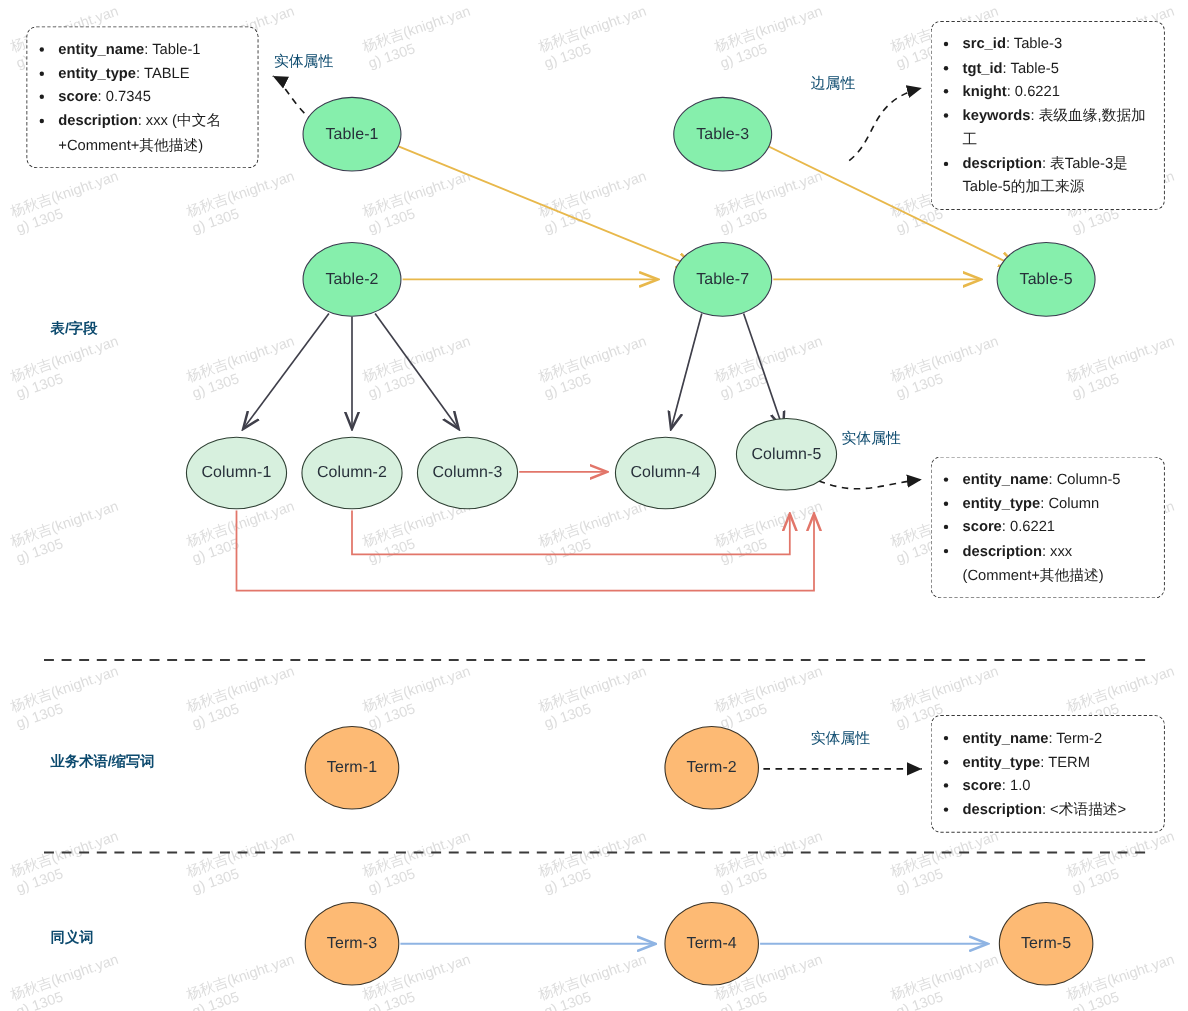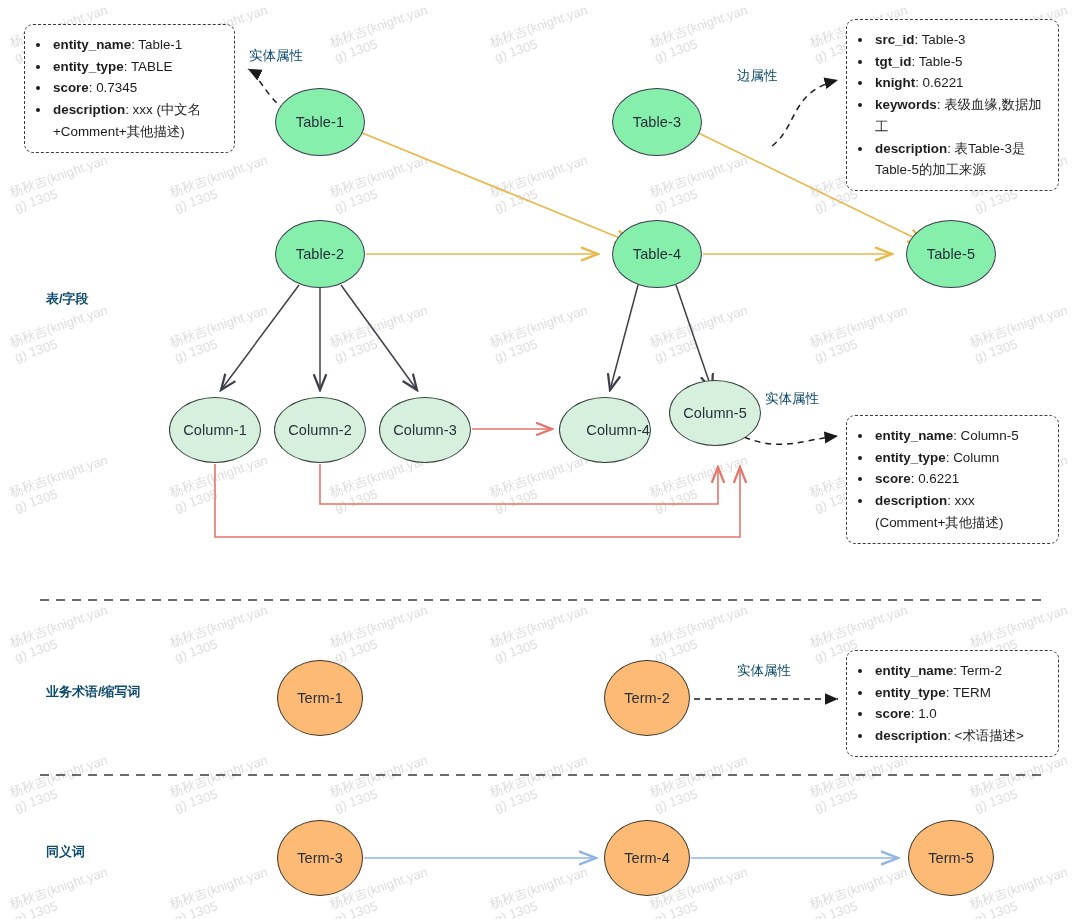--- a/index.html
+++ b/index.html
@@ -243,35 +243,35 @@
       <div class="node table" style="left: 275px; top: 88px; width: 90px; height: 68px;">
         <span>Table-1</span>
       </div>
       <div class="node table" style="left: 275px; top: 220px; width: 90px; height: 68px;">
         <span>Table-2</span>
       </div>
       <div class="node table" style="left: 612px; top: 88px; width: 90px; height: 68px;">
         <span>Table-3</span>
       </div>
       <div class="node table" style="left: 612px; top: 220px; width: 90px; height: 68px;">
-        <span>Table-4</span>
+        <span>Table-7</span>
       </div>
       <div class="node table" style="left: 906px; top: 220px; width: 90px; height: 68px;">
         <span>Table-5</span>
       </div>
       <div class="node column" style="left: 169px; top: 397px; width: 92px; height: 66px;">
         <span>Column-1</span>
       </div>
       <div class="node column" style="left: 274px; top: 397px; width: 92px; height: 66px;">
         <span>Column-2</span>
       </div>
       <div class="node column" style="left: 379px; top: 397px; width: 92px; height: 66px;">
         <span>Column-3</span>
       </div>
-      <div class="node column" style="left: 559px; top: 397px; width: 92px; height: 66px; justify-content: flex-end;">
+      <div class="node column" style="left: 559px; top: 397px; width: 92px; height: 66px;">
         <span>Column-4</span>
       </div>
       <div class="node column" style="left: 669px; top: 380px; width: 92px; height: 66px; justify-content: center;">
         <span>Column-5</span>
       </div>
       <div class="node term" style="left: 277px; top: 660px; width: 86px; height: 76px;">
         <span>Term-1</span>
       </div>
       <div class="node term" style="left: 604px; top: 660px; width: 86px; height: 76px;">
         <span>Term-2</span>

